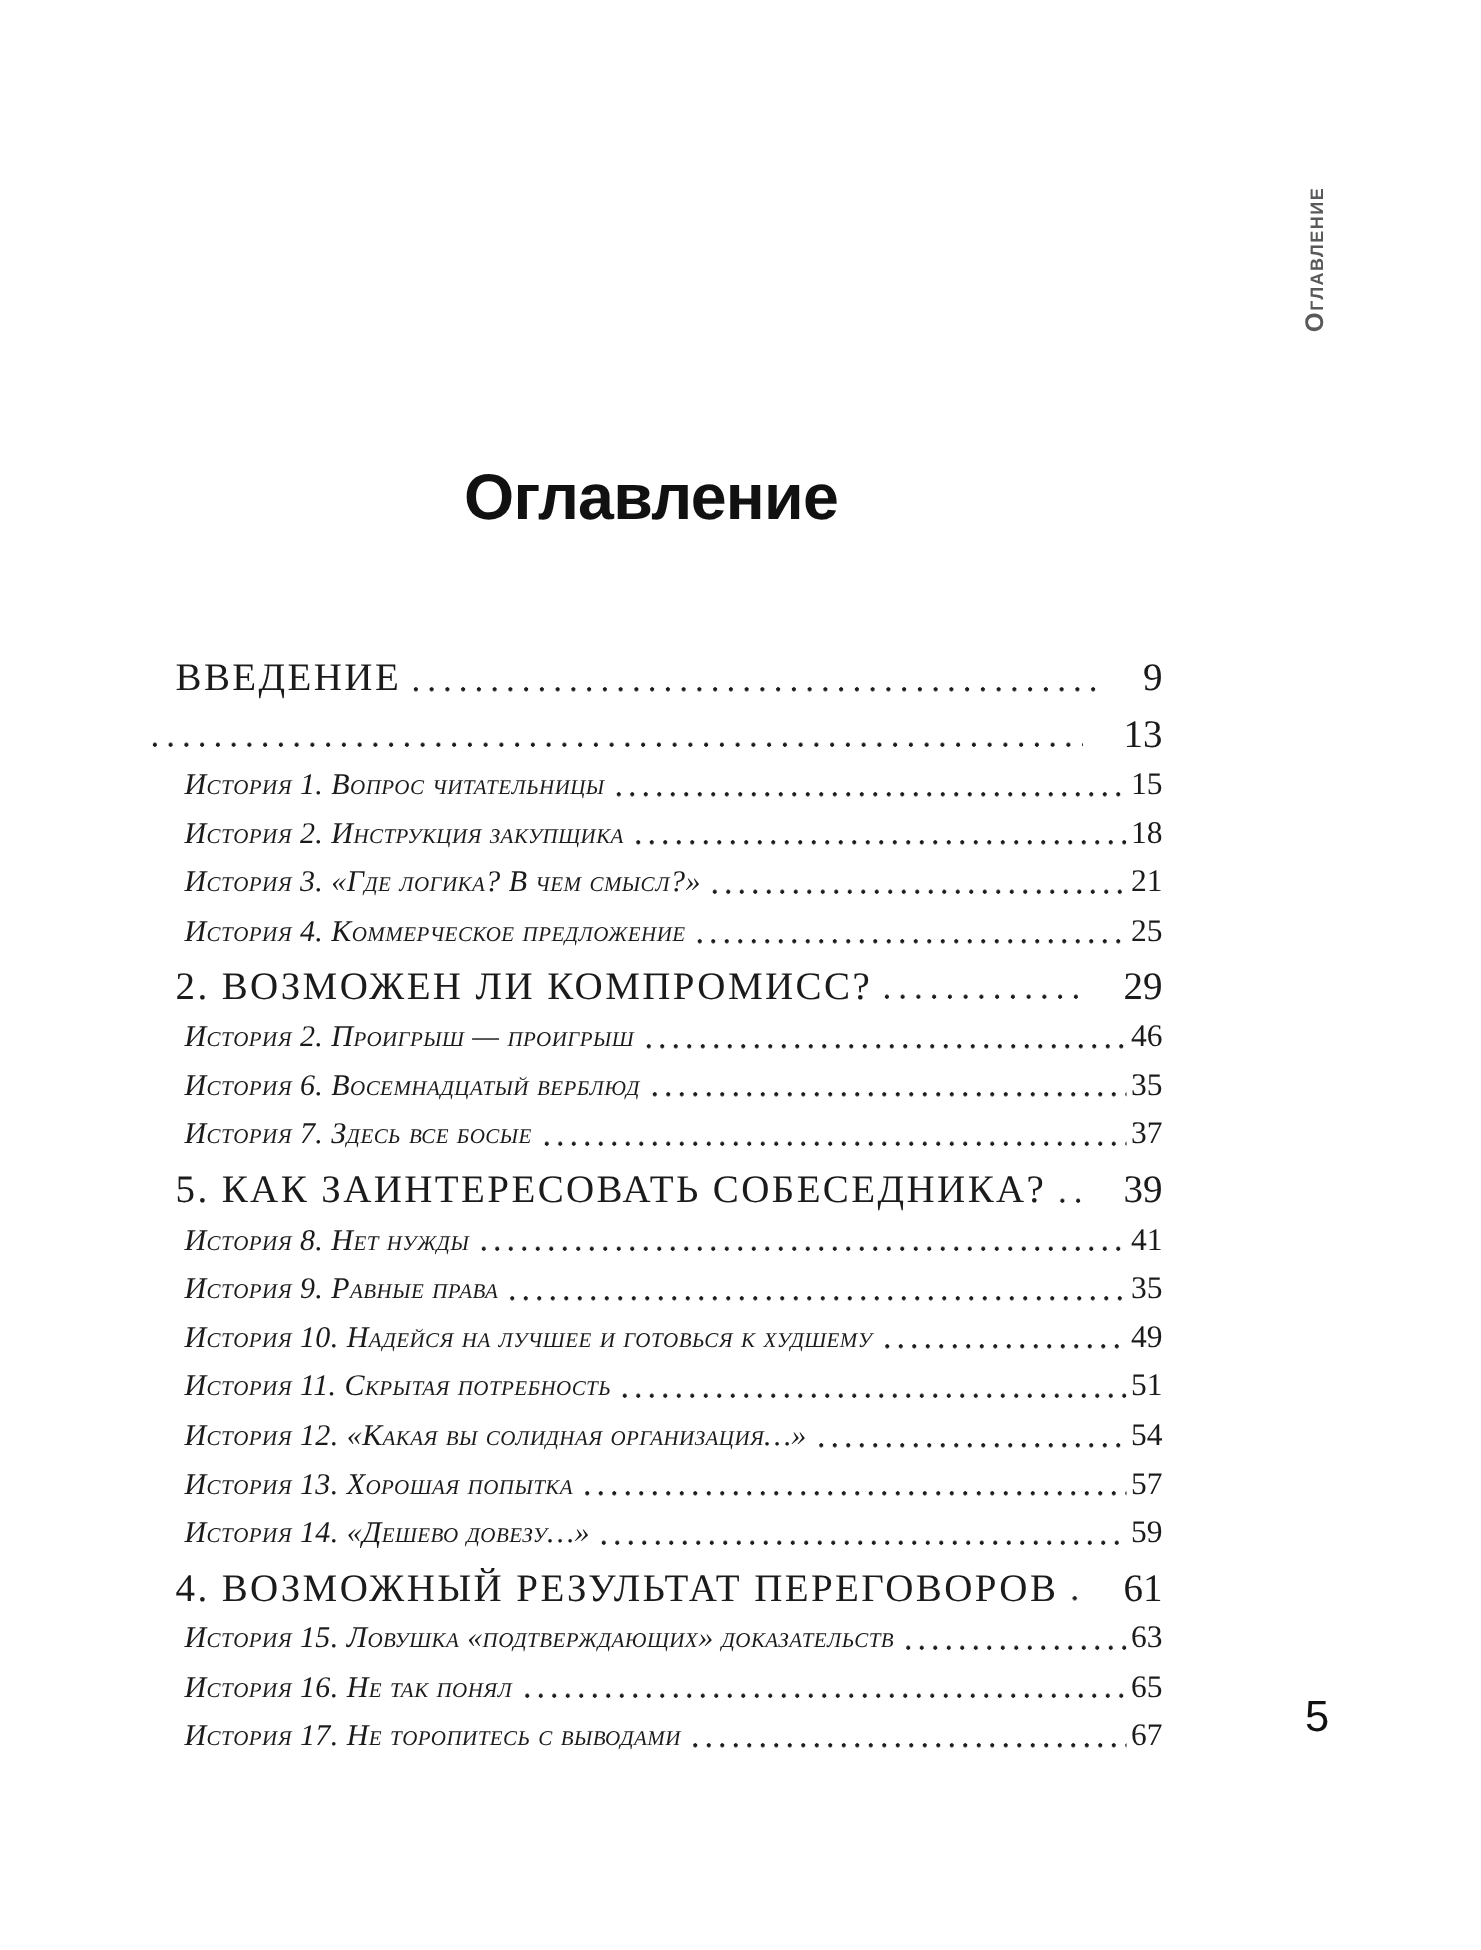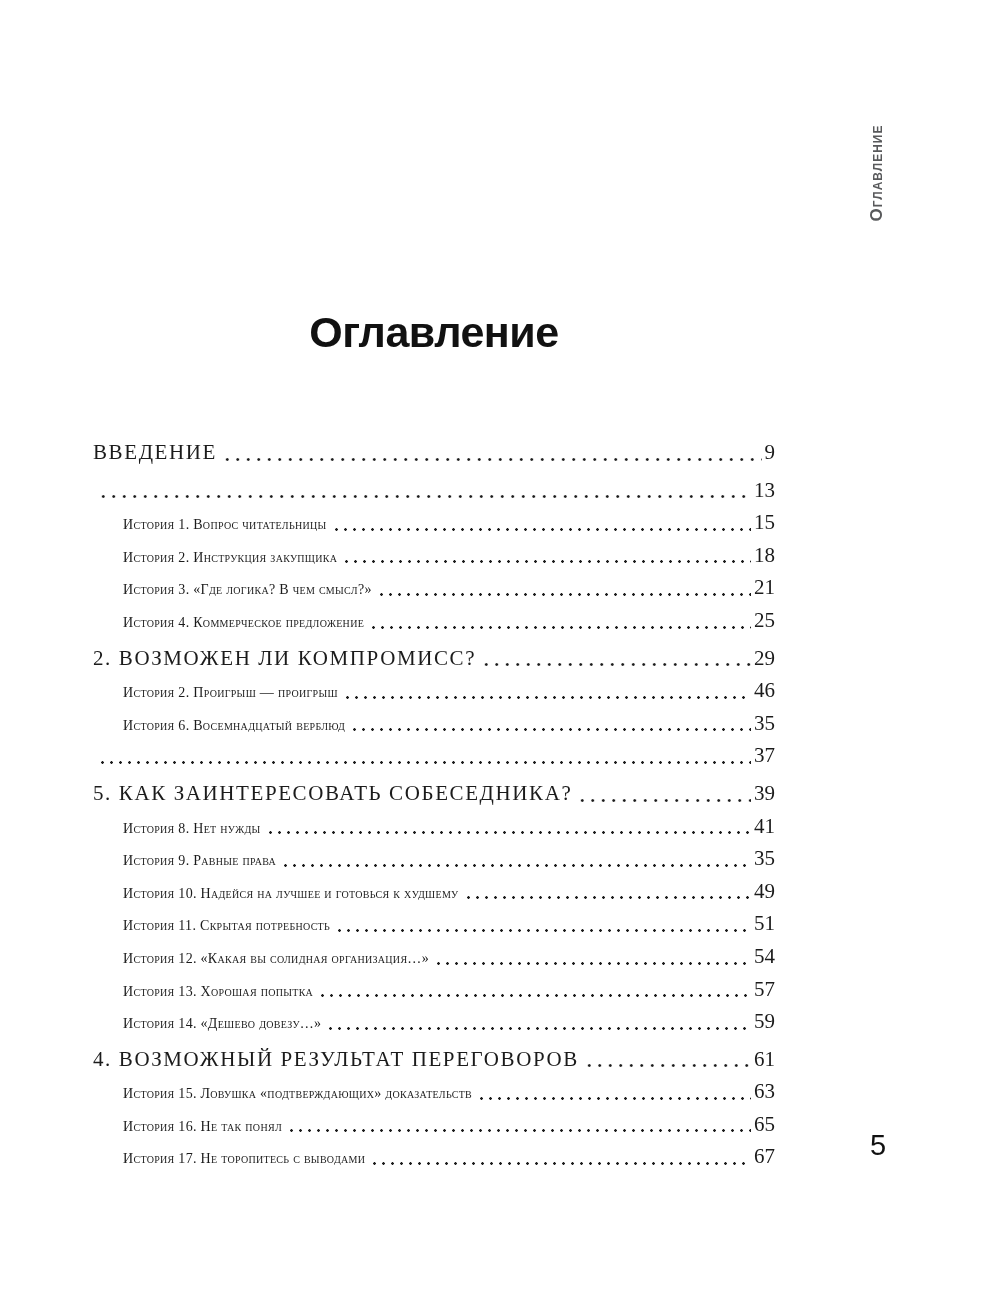--- a/index.html
+++ b/index.html
@@ -65,30 +65,32 @@
     flex: 1 1 auto;
     align-self: flex-end;
     height: 3px;
     margin: 0 3px 8px 5px;
     background-image: radial-gradient(circle, #1c1c1c 1.2px, rgba(0,0,0,0) 1.5px);
     background-repeat: repeat-x;
     background-position: left bottom;
   }
   .lvl1 { margin-top: 5px; }
   .lvl1 .label, .lvl1 .pnum {
-    font-size: 21px;
+    font-size: 26px;
     letter-spacing: 1.6px;
+    margin-left: 24px;
   }
   .lvl1 .pnum { letter-spacing: 0; }
   .lvl1 .leader { background-size: 10.5px 3px; }
   .lvl2 .label {
     padding-left: 30px;
     font-variant: small-caps;
-    font-size: 14px;
+    font-size: 20px;
     letter-spacing: 0.3px;
+    font-style: italic;
   }
   .lvl2 .pnum { font-size: 21px; }
   .lvl2 .leader { background-size: 9px 3px; }
   .toc .row:first-child { margin-top: 0; }
   
   .folio {
     position: absolute;
     left: 858px;
     top: 1129px;
     width: 40px;
@@ -146,20 +148,21 @@
     <span class="label">История 2. Проигрыш — проигрыш</span>
     <span class="leader"></span>
     <span class="pnum">46</span>
   </div>
       <div class="row lvl2">
     <span class="label">История 6. Восемнадцатый верблюд</span>
     <span class="leader"></span>
     <span class="pnum">35</span>
   </div>
       <div class="row lvl2">
+    <span class="label">История 7. Здесь все босые</span>
     <span class="leader"></span>
     <span class="pnum">37</span>
   </div>
       <div class="row lvl1">
     <span class="label">5. КАК ЗАИНТЕРЕСОВАТЬ СОБЕСЕДНИКА?</span>
     <span class="leader"></span>
     <span class="pnum">39</span>
   </div>
       <div class="row lvl2">
     <span class="label">История 8. Нет нужды</span>

